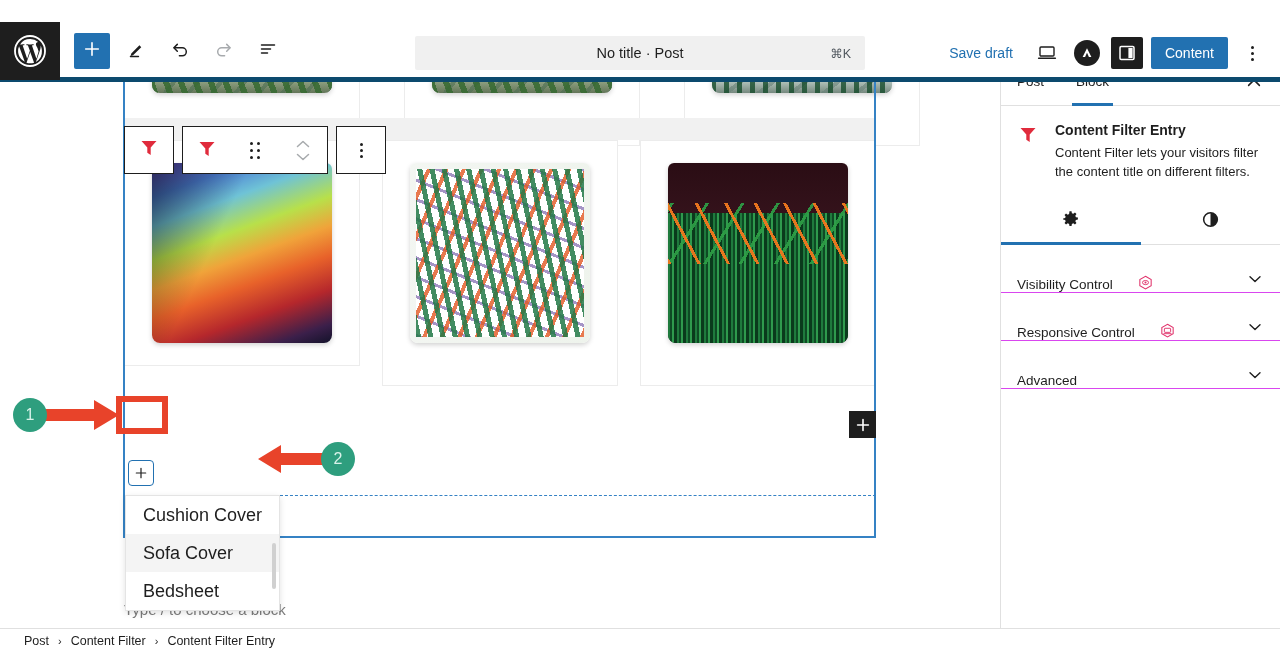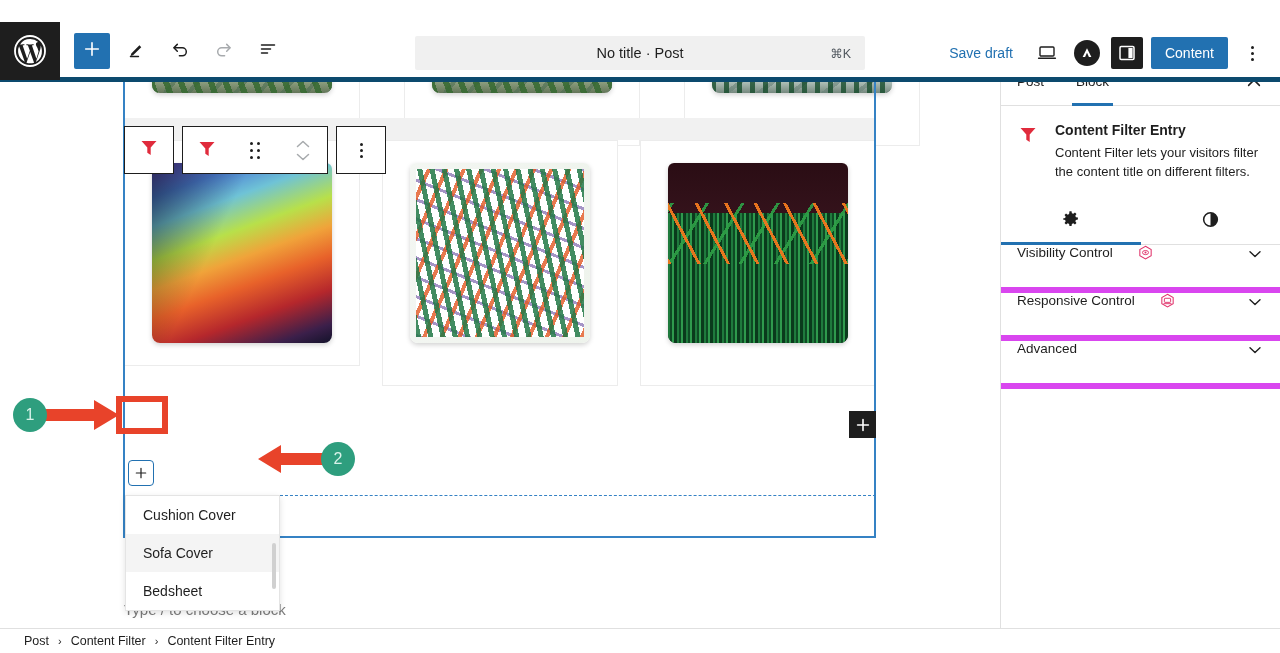--- a/index.html
+++ b/index.html
@@ -201,21 +201,21 @@
 
   
   .dropdown {
     position: absolute; left: 125px; top: 437px; width: 155px;
     background: #fff; border: 1px solid #e4e4e4;
     box-shadow: 0 2px 6px rgba(0,0,0,.12);
     z-index: 40; overflow: hidden;
   }
   .dd-item {
     height: 38px; display: flex; align-items: center; padding-left: 17px;
-    font-size: 14px; color: #1e1e1e; cursor: pointer; text-align: right;
+    font-size: 18px; color: #1e1e1e; cursor: pointer; text-align: right;
   }
   .dd-item.hover { background: #f4f4f4; }
   .dd-scroll {
     position: absolute; right: 1px; top: 48px; width: 4px; height: 46px;
     background: #d0d0d0; border-radius: 2px; z-index: 41; cursor: pointer;
   }
 
   .dashed-line {
     position: absolute; left: 280px; top: 437px; width: 596px;
     border-top: 1px dashed #3582c4; z-index: 20;
@@ -269,22 +269,22 @@
   }
   .sb-mtab {
     flex: 1; display: flex; align-items: center; justify-content: center;
     cursor: pointer; position: relative; background: none; border: none;
   }
   .sb-mtab.active::after {
     content:''; position: absolute; left: 0; right: 0; bottom: -1px;
     height: 3px; background: #2271b1;
   }
   .sb-panel {
-    height: 48px; display: flex; align-items: flex-start; padding: 0 16px;
-    border-bottom: 6px solid #d946ef; cursor: pointer; gap: 24px;
+    height: 48px; display: flex; align-items: flex-end; padding: 0 16px;
+    border-bottom: 1px solid #d946ef; cursor: pointer; gap: 24px;
   }
   .sb-panel-title { font-size: 13.5px; color: #1e1e1e; }
   .sb-chevron { margin-left: auto; }
   .pro-badge { display: inline-flex; }
 
   
   .breadcrumb-bar {
     position: absolute; left: 0; bottom: 0; width: 1280px; height: 25px;
     background: #fff; border-top: 1px solid #e0e0e0;
     display: flex; align-items: center; padding-left: 24px; gap: 9px;

